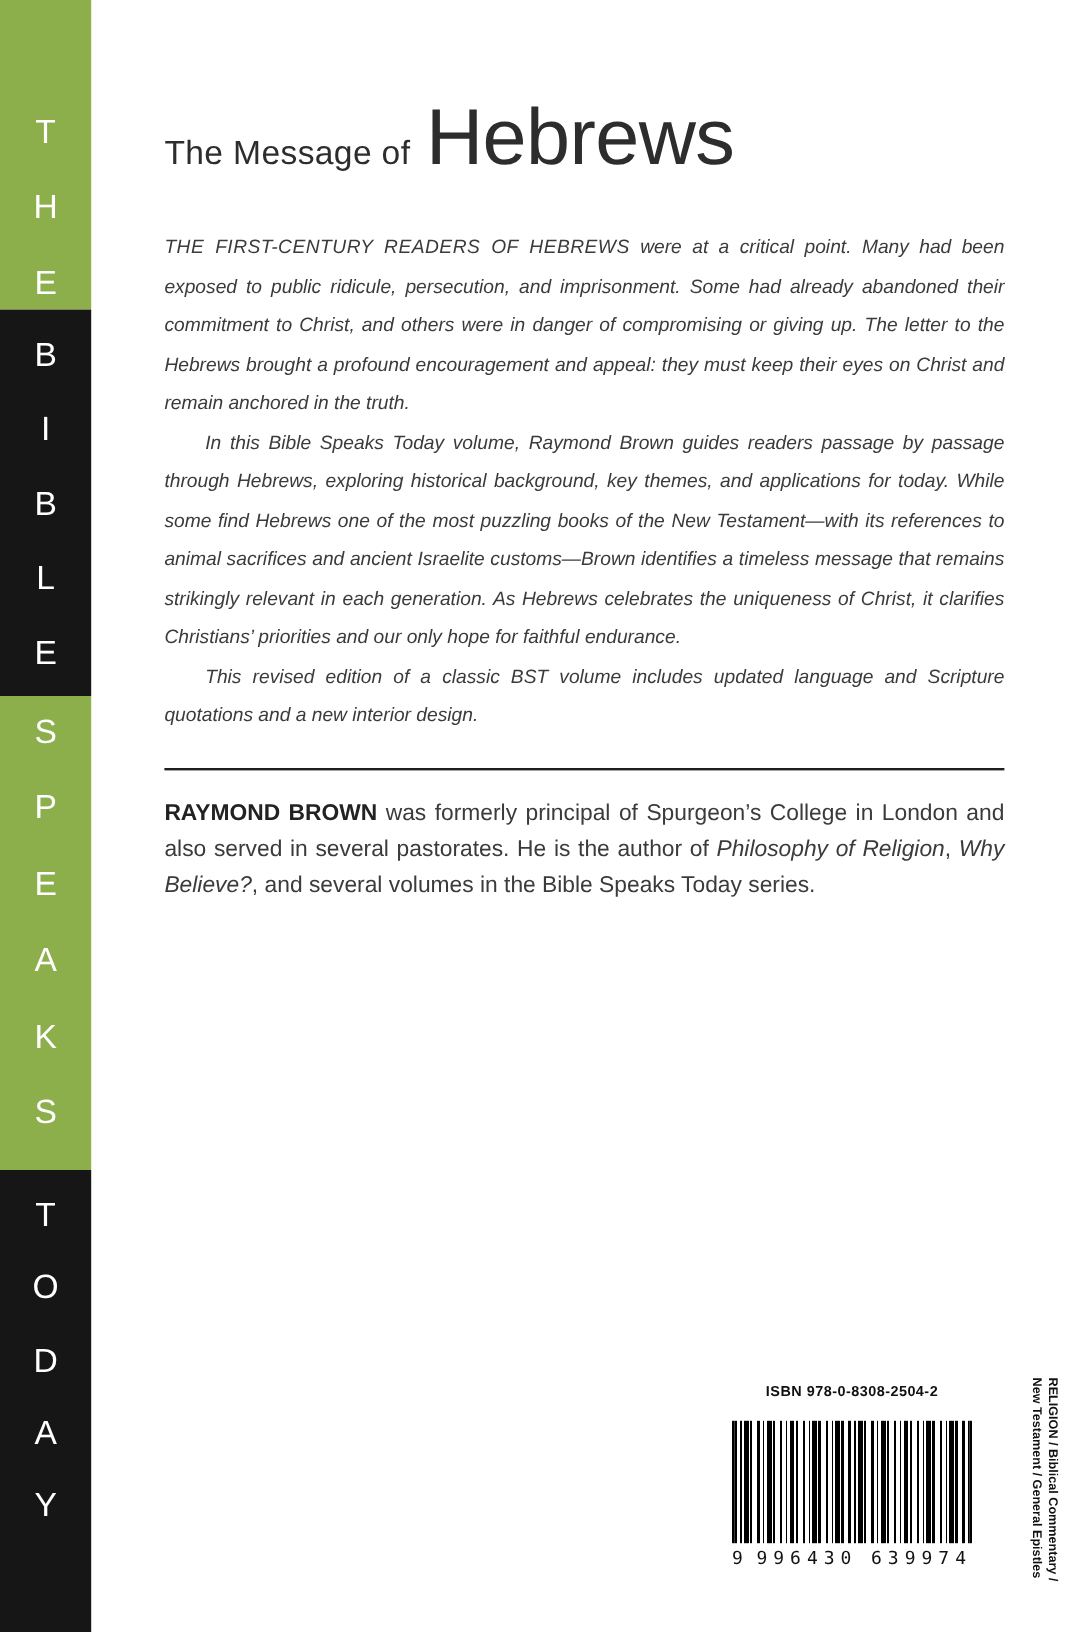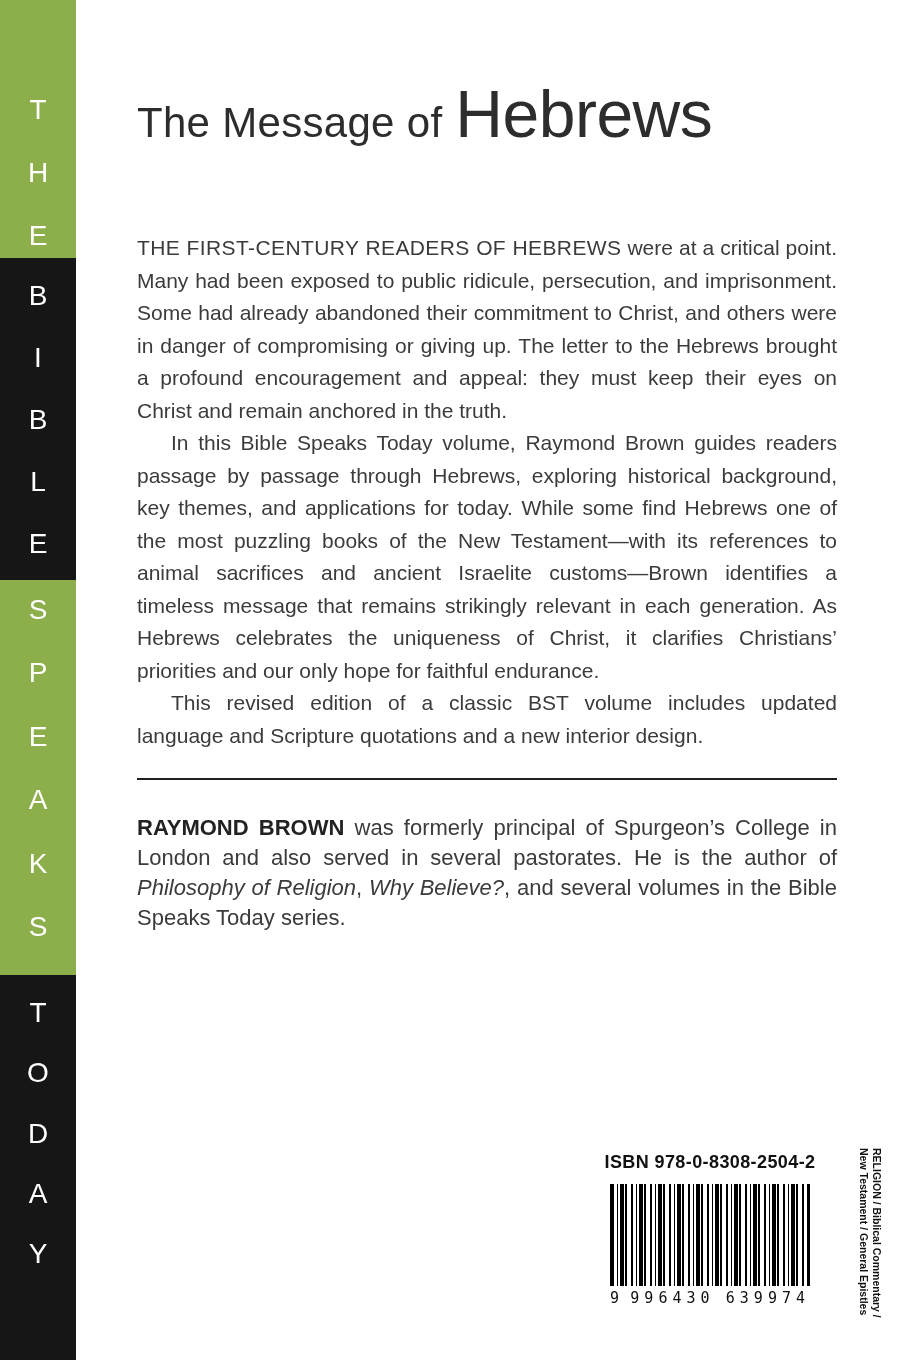--- a/index.html
+++ b/index.html
@@ -18,38 +18,38 @@
   .seg { display: flex; flex-direction: column; align-items: center; justify-content: space-between; width: 100%; }
   .seg-0 { height: 258px; background: var(--green); padding: 96px 0 8px; }
   .seg-1 { height: 322px; background: var(--ink);   padding: 24px 0 22px; }
   .seg-2 { height: 395px; background: var(--green); padding: 16px 0 34px; }
   .seg-3 { height: 385px; background: var(--ink);   padding: 24px 0 92px; }
   .spine-letter { color: #ffffff; font-size: 28px; line-height: 1; }
 
   
   .main { position: absolute; left: 137px; top: 76px; width: 700px; color: #3b3b3b; }
   .title { display: flex; align-items: baseline; color: #2d2d2d; white-space: nowrap; }
-  .title-prefix { font-size: 42px; letter-spacing: 0.3px; }
+  .title-prefix { font-size: 28px; letter-spacing: 0.3px; }
   .title-book { font-size: 66px; margin-left: 13px; letter-spacing: -0.5px; }
 
-  .body-copy { margin-top: 80px; font-size: 21px; line-height: 32.5px; text-align: justify; }
+  .body-copy { margin-top: 39px; font-size: 16px; line-height: 32.5px; text-align: justify; font-style: italic; }
   .body-copy p { margin: 0; }
   .body-copy p.indent { text-indent: 34px; }
   .lead-caps { letter-spacing: 0.4px; }
 
   .divider { margin-top: 26px; border-top: 2px solid #1f1f1f; width: 100%; }
 
-  .bio { margin-top: 33px; font-size: 22px; line-height: 30px; text-align: justify; }
+  .bio { margin-top: 21px; font-size: 19px; line-height: 30px; text-align: justify; }
   .bio .bold { font-weight: bold; color: #222; }
   .bio .italic { font-style: italic; }
 
   
   .isbn {
     position: absolute; left: 572px; top: 1152px; width: 276px;
-    text-align: center; font-weight: bold; font-size: 18px; color: #111;
+    text-align: center; font-weight: bold; font-size: 12px; color: #111;
     letter-spacing: 0.4px;
   }
   .barcode { position: absolute; left: 610px; top: 1184px; width: 200px; }
   .bars {
     height: 102px; width: 100%;
     background: repeating-linear-gradient(90deg,
       #000 0px,  #000 2px,
       #fff 2px,  #fff 5px,
       #000 5px,  #000 6px,
       #fff 6px,  #fff 8px,

